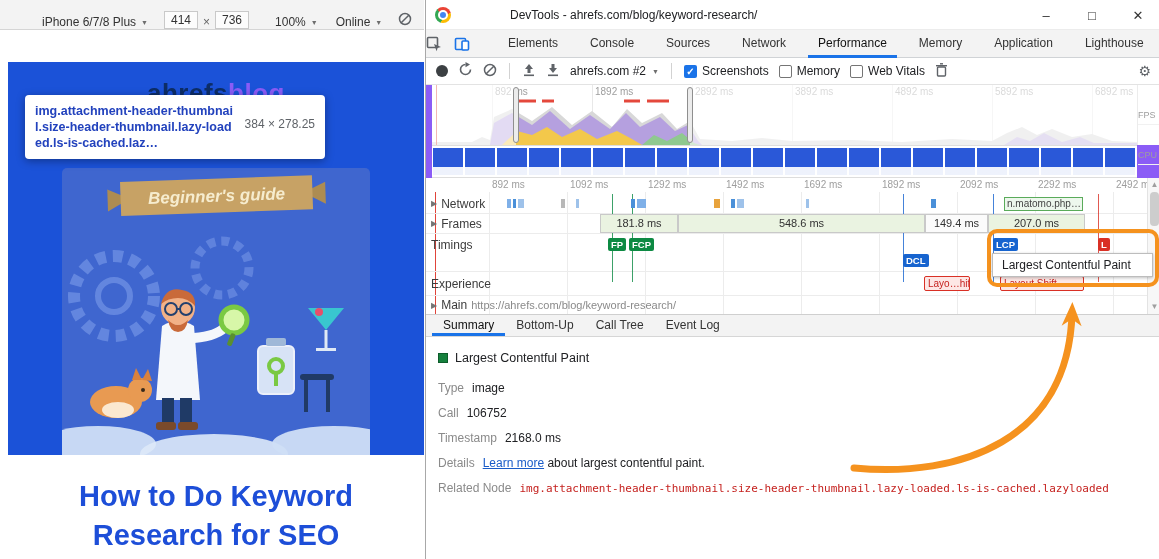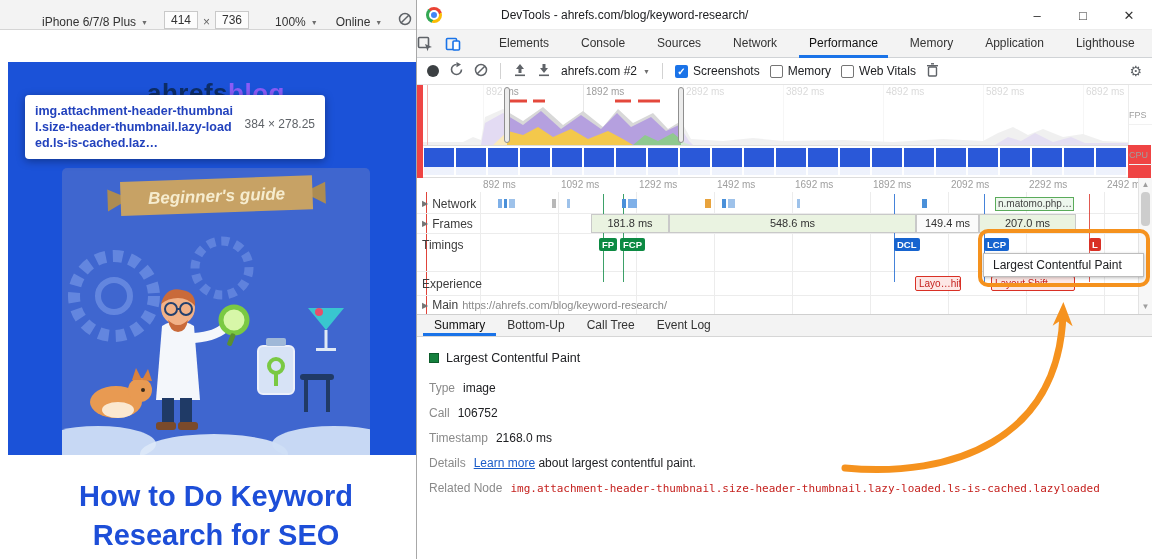--- a/index.html
+++ b/index.html
@@ -22,21 +22,21 @@
   #blog-logo { position:absolute; left:0; top:16px; width:416px; text-align:center; font-size:26px; font-weight:bold; letter-spacing:.5px; }
   #blog-logo .l1 { color:#0d2d66; } #blog-logo .l2 { color:#8b5cf6; }
   #inspect-tooltip { position:absolute; left:17px; top:33px; width:300px; background:#fff; border-radius:4px; box-shadow:0 2px 8px rgba(0,0,0,.35); padding:8px 10px; display:flex; gap:10px; z-index:5; }
   #inspect-tooltip .sel { width:208px; font-weight:bold; font-size:12.5px; color:#2242bd; word-break:break-all; line-height:16px; }
   #inspect-tooltip .dims { color:#5f6368; font-size:12px; white-space:nowrap; margin-top:14px; }
   #illus { position:absolute; left:54px; top:106px; }
   #page-footer { position:absolute; left:0; top:393px; width:416px; height:104px; background:#fff; text-align:center; padding-top:22px; }
   #page-footer .t { font-size:29px; font-weight:bold; color:#1d4ed8; line-height:39px; }
 
   
-  #devtools { position:absolute; left:416px; top:0; width:735px; height:559px; background:#ef4444; border-left:1px solid #a8a8a8; }
+  #devtools { position:absolute; left:425px; top:0; width:735px; height:559px; background:#8b5cf6; border-left:1px solid #a8a8a8; }
 
   #titlebar { position:absolute; left:0; top:0; width:735px; height:30px; background:#fff; border-bottom:1px solid #ececec; }
   .chrome-icon { position:absolute; left:9px; top:7px; width:16px; height:16px; border-radius:50%; background:conic-gradient(from -45deg,#ea4335 0 33.3%,#fbbc05 33.3% 66.6%,#34a853 66.6% 100%); }
   .chrome-inner { position:absolute; left:3px; top:3px; width:10px; height:10px; border-radius:50%; background:#4285f4; border:2px solid #fff; }
   #win-title { position:absolute; left:84px; top:8px; font-size:12px; color:#202124; white-space:nowrap; }
   #win-controls { position:absolute; right:0; top:0; height:30px; display:flex; }
   .wbtn { width:46px; height:30px; display:flex; align-items:center; justify-content:center; font-size:13px; color:#333; cursor:pointer; }
 
   #panel-tabs { position:absolute; left:0; top:30px; width:735px; height:28px; background:#f3f3f3; border-bottom:1px solid #d0d3d6; display:flex; align-items:center; color:#333;gap:12px; }
   .icon-cell { width:28px; height:28px; display:flex; align-items:center; justify-content:center; cursor:pointer; }
@@ -413,21 +413,21 @@
         <div class="fblock" style="left:499px; width:63px; background:#fbfbfb;">149.4 ms</div>
         <div class="fblock" style="left:562px; width:97px;">207.0 ms</div>
       </div>
 
       <div class="trow" id="row-timings">
         <span class="trk-label">
           <span>Timings</span>
         </span>
         <div class="chip" style="left:182px; background:#0d8a43;">FP</div>
         <div class="chip" style="left:203px; background:#0d8a43;">FCP</div>
-        <div class="chip" style="left:477px; background:#1764cf;">DCL</div>
+        <div class="chip" style="left:477px; background:#1764cf;margin-top:16px;">DCL</div>
         <div class="chip" style="left:567px; background:#1764cf;">LCP</div>
         <div class="chip" style="left:672px; background:#d93025;">L</div>
       </div>
 
       <div class="trow" id="row-exp">
         <span class="trk-label">
           <span>Experience</span>
         </span>
         <div class="xchip" style="left:498px; width:46px;">Layo…hift</div>
         <div class="xchip" style="left:574px; width:84px;">Layout Shift</div>

